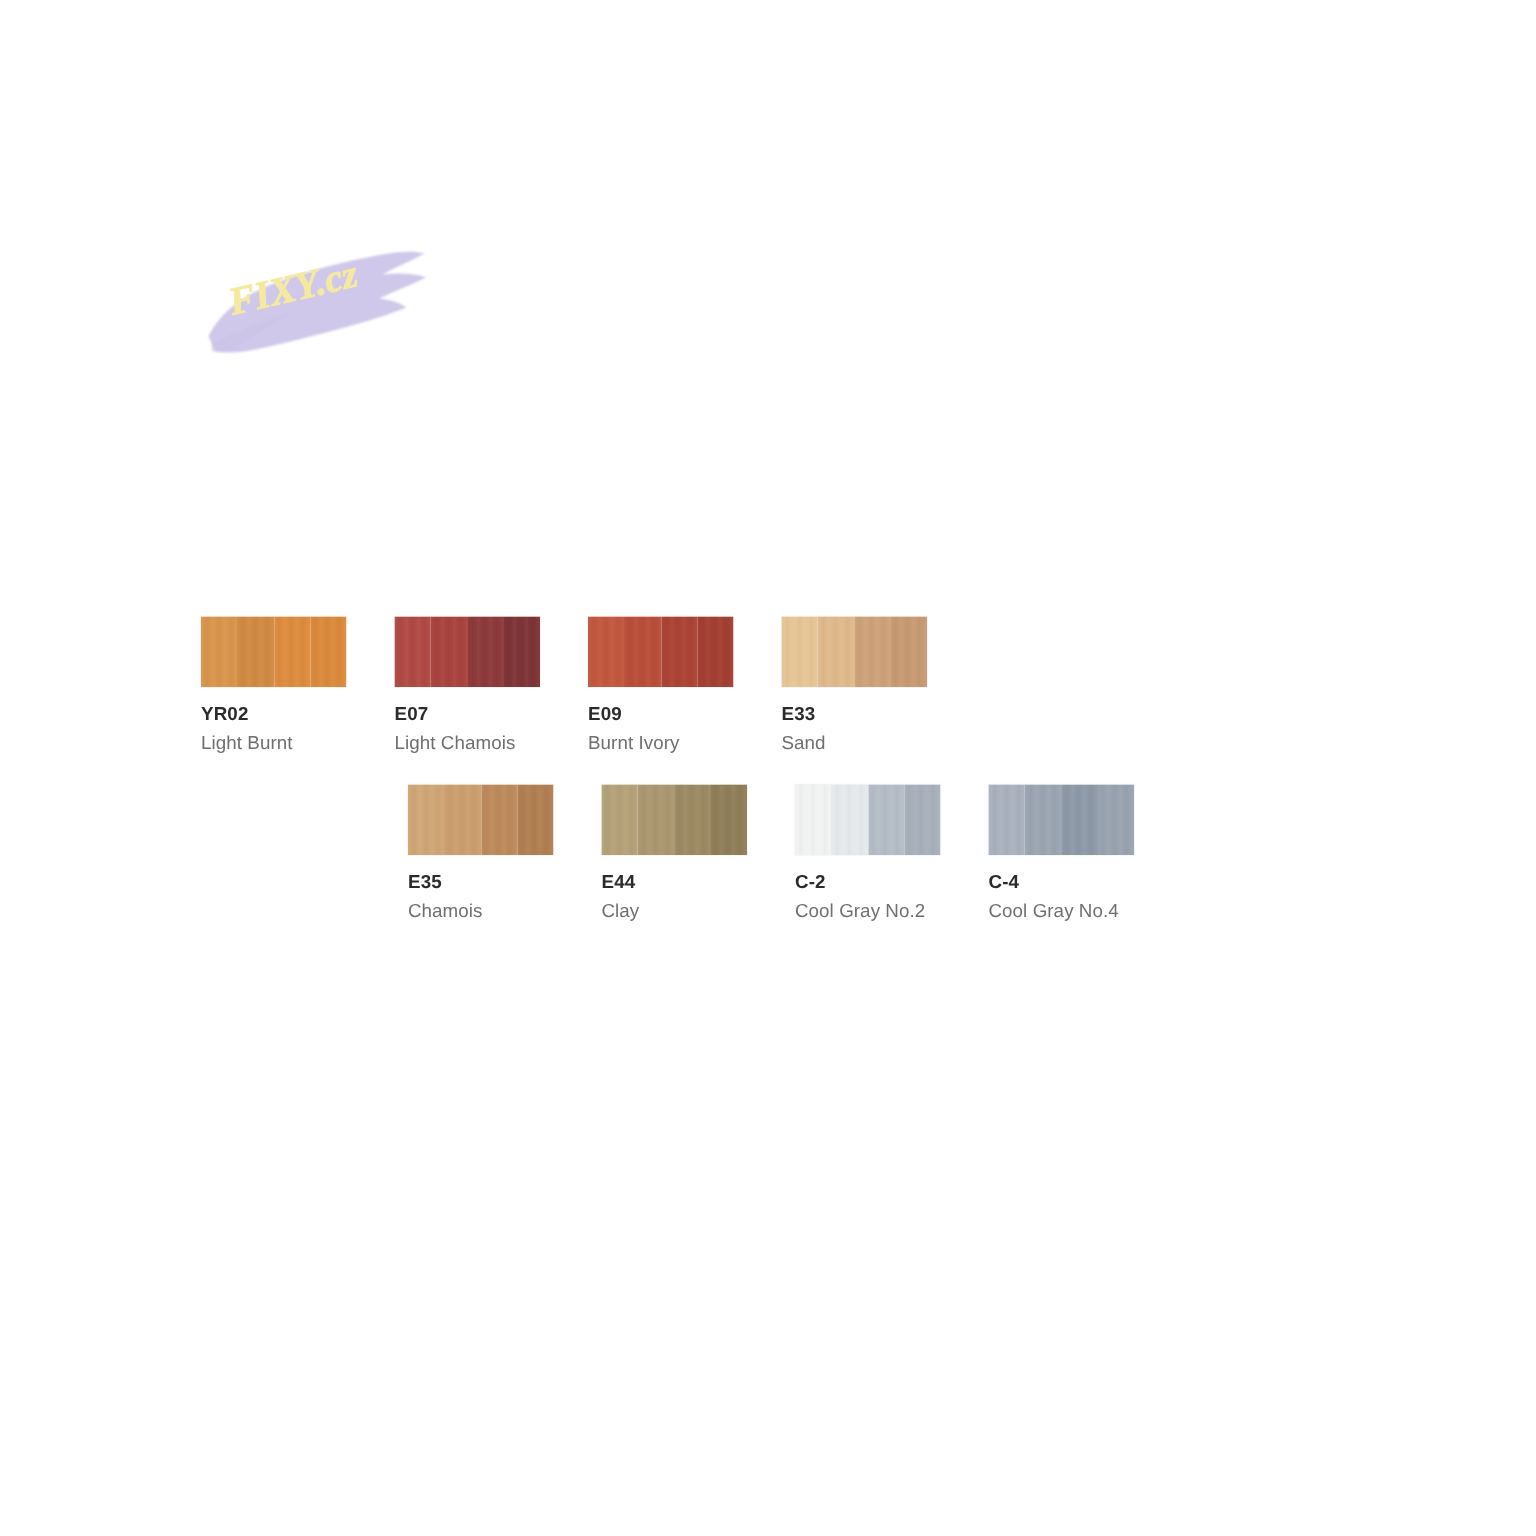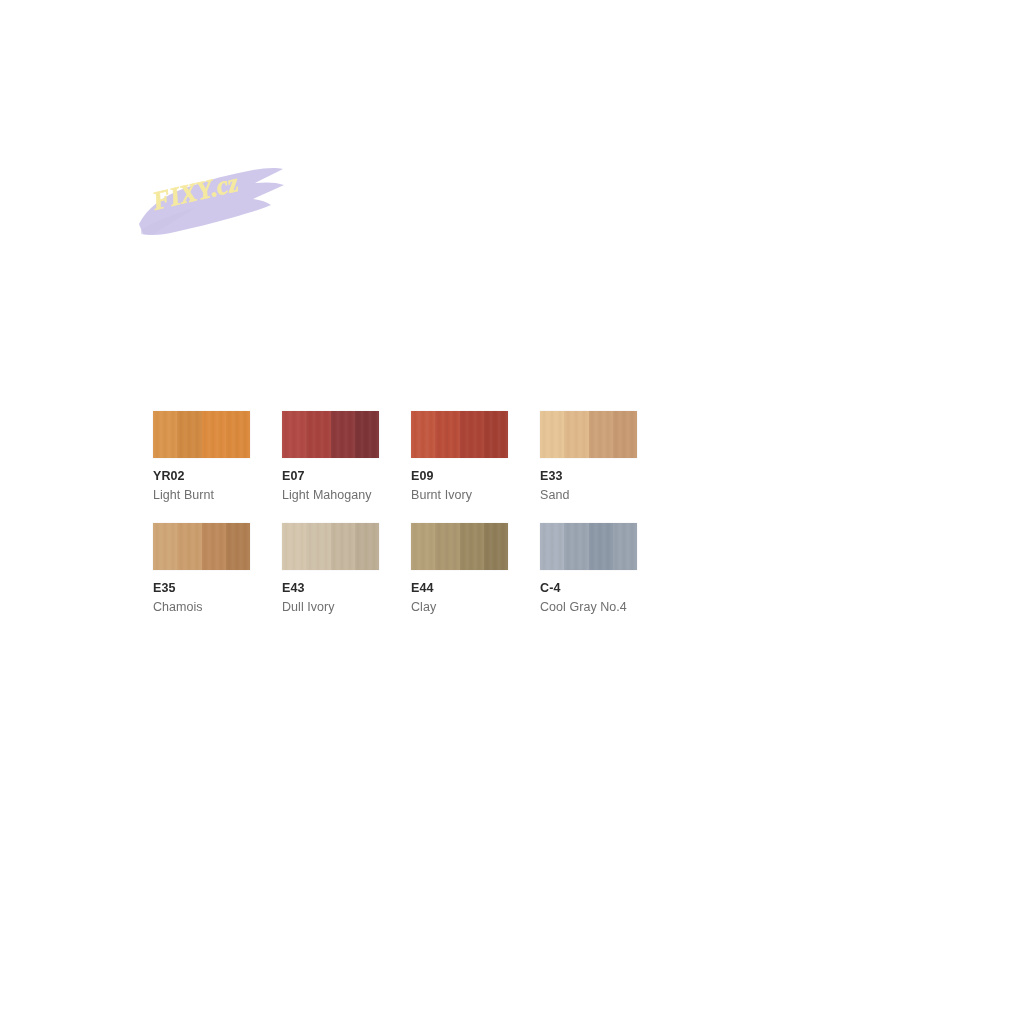--- a/index.html
+++ b/index.html
@@ -22,29 +22,29 @@
     left: 133px;
     top: 152px;
     width: 175px;
     height: 108px;
   }
   #watermark svg { display: block; width: 100%; height: 100%; }
 
   
   #swatch-grid {
     position: absolute;
-    left: 153px;
+    left: 134px;
     top: 411px;
     width: 760px;
   }
   .swatch-row {
     display: flex;
     flex-direction: row;
   }
-  .swatch-row + .swatch-row { margin-top: 20px; }
+  .swatch-row + .swatch-row { margin-top: 20px; justify-content: center; }
 
   .swatch-cell {
     width: 97px;
     margin-right: 32px;
     box-sizing: content-box;
   }
   .swatch-cell:last-child { margin-right: 0; }
 
   .swatch-chip {
     width: 97px;
@@ -142,21 +142,21 @@
         <div class="swatch-chip">
           <div class="bands">
             <span style="background: rgb(176, 74, 69);"></span>
             <span style="background: rgb(168, 67, 63);"></span>
             <span style="background: rgb(141, 58, 59);"></span>
             <span style="background: rgb(126, 52, 55);"></span>
           </div>
           <div class="texture"></div>
         </div>
         <div class="swatch-code">E07</div>
-        <div class="swatch-name">Light Mahogany</div>
+        <div class="swatch-name">Light Chamois</div>
       </div>
       <div class="swatch-cell">
         <div class="swatch-chip">
           <div class="bands">
             <span style="background: rgb(194, 88, 63);"></span>
             <span style="background: rgb(185, 78, 58);"></span>
             <span style="background: rgb(171, 68, 54);"></span>
             <span style="background: rgb(163, 63, 51);"></span>
           </div>
           <div class="texture"></div>
@@ -188,46 +188,46 @@
             <span style="background: rgb(176, 127, 82);"></span>
           </div>
           <div class="texture"></div>
         </div>
         <div class="swatch-code">E35</div>
         <div class="swatch-name">Chamois</div>
       </div>
       <div class="swatch-cell">
         <div class="swatch-chip">
           <div class="bands">
-            <span style="background: rgb(213, 198, 174);"></span>
-            <span style="background: rgb(207, 193, 170);"></span>
-            <span style="background: rgb(198, 183, 159);"></span>
-            <span style="background: rgb(189, 174, 150);"></span>
-          </div>
-          <div class="texture"></div>
-        </div>
-        <div class="swatch-code">E43</div>
-        <div class="swatch-name">Dull Ivory</div>
-      </div>
-      <div class="swatch-cell">
-        <div class="swatch-chip">
-          <div class="bands">
             <span style="background: rgb(181, 161, 121);"></span>
             <span style="background: rgb(171, 151, 112);"></span>
             <span style="background: rgb(156, 138, 99);"></span>
             <span style="background: rgb(143, 126, 88);"></span>
           </div>
           <div class="texture"></div>
         </div>
         <div class="swatch-code">E44</div>
         <div class="swatch-name">Clay</div>
       </div>
       <div class="swatch-cell">
         <div class="swatch-chip">
           <div class="bands">
+            <span style="background: rgb(241, 243, 243);"></span>
+            <span style="background: rgb(230, 233, 235);"></span>
+            <span style="background: rgb(180, 188, 198);"></span>
+            <span style="background: rgb(167, 176, 187);"></span>
+          </div>
+          <div class="texture"></div>
+        </div>
+        <div class="swatch-code">C-2</div>
+        <div class="swatch-name">Cool Gray No.2</div>
+      </div>
+      <div class="swatch-cell">
+        <div class="swatch-chip">
+          <div class="bands">
             <span style="background: rgb(169, 178, 190);"></span>
             <span style="background: rgb(155, 165, 178);"></span>
             <span style="background: rgb(142, 153, 168);"></span>
             <span style="background: rgb(153, 163, 176);"></span>
           </div>
           <div class="texture"></div>
         </div>
         <div class="swatch-code">C-4</div>
         <div class="swatch-name">Cool Gray No.4</div>
       </div>

